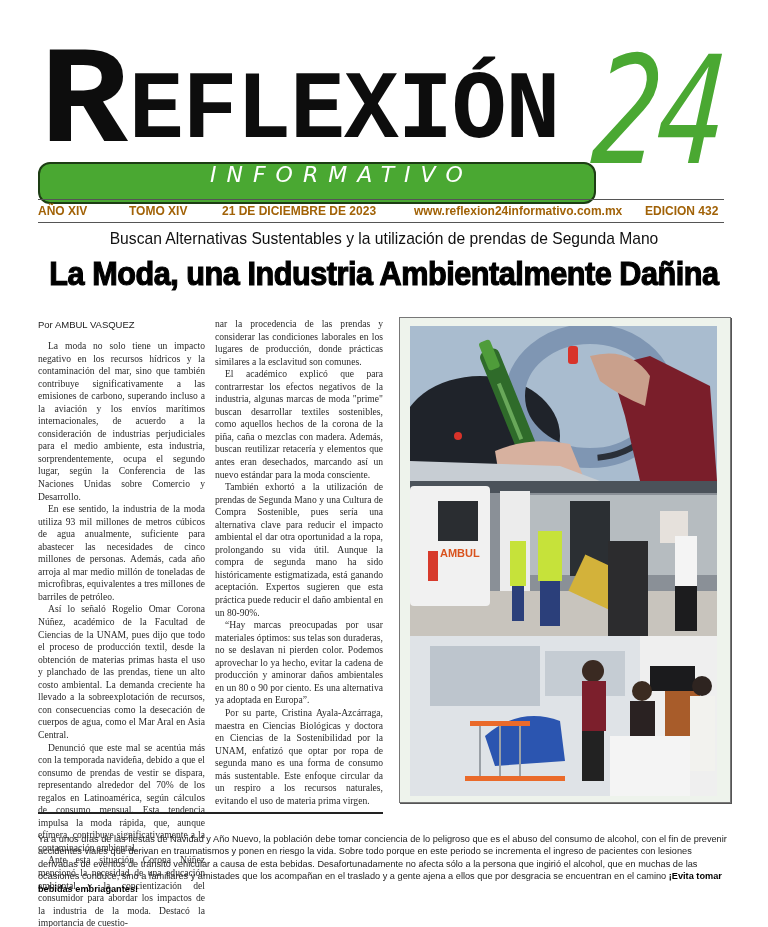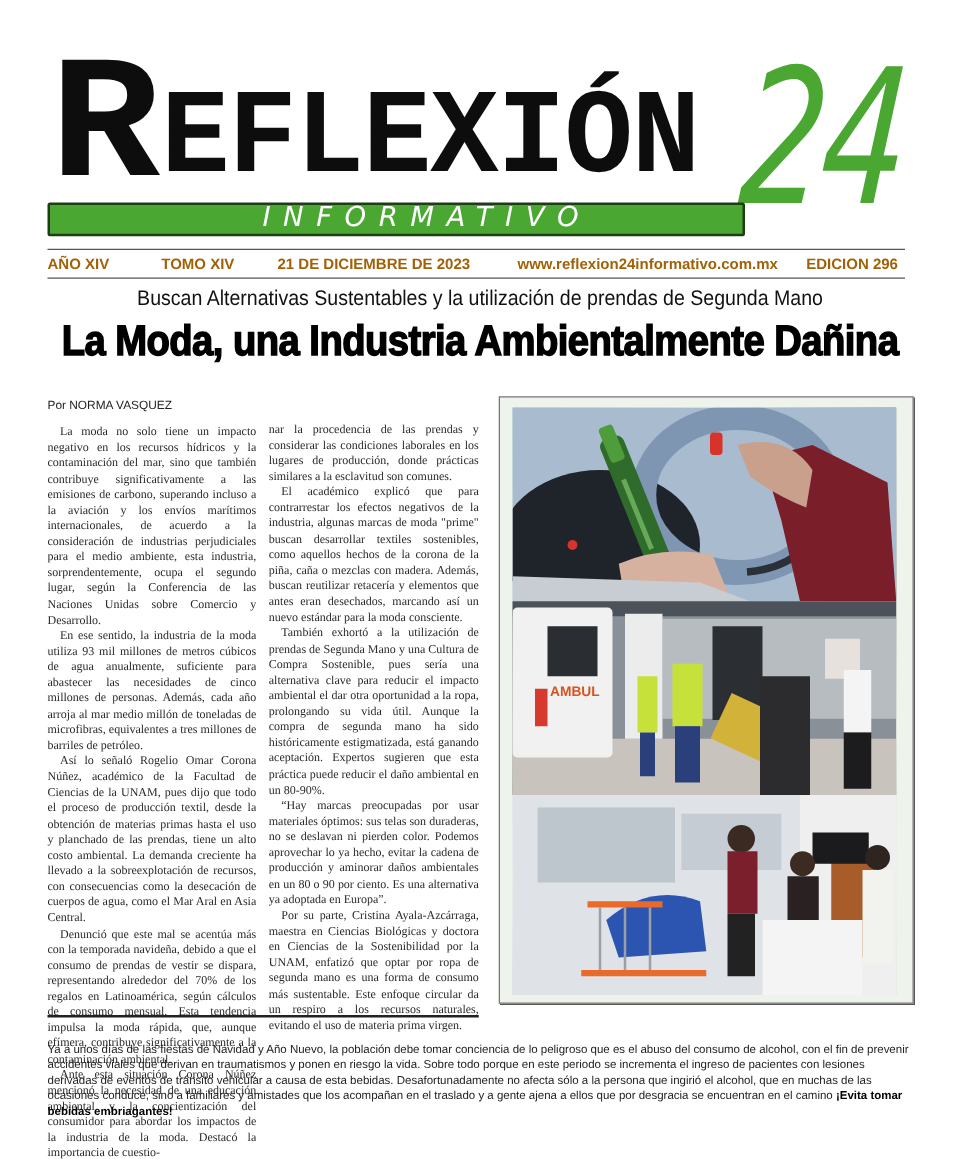--- a/index.html
+++ b/index.html
@@ -4,38 +4,38 @@
 <style>
   html, body { margin:0; padding:0; background:#ffffff; }
   body { width:768px; height:927px; position:relative; overflow:hidden; font-family:"Liberation Serif", serif; color:#222; }
 
   
   .masthead { position:absolute; left:0; top:0; width:768px; height:200px; }
   .logo-word { position:absolute; left:40px; top:48px; height:112px; font-family:Liberation Mono, monospace; font-weight:bold; color:#0d0d0d; white-space:nowrap; letter-spacing:-1px; }
   .logo-word .big-r { font-size:140px; line-height:112px; display:inline-block; transform:scaleX(1.05); transform-origin:left; vertical-align:bottom; }
   .logo-word .rest { font-size:96px; line-height:96px; display:inline-block; vertical-align:bottom; margin-left:6px; transform:scaleX(0.95); transform-origin:left; }
   .logo-24 { position:absolute; left:600px; top:26px; font-family:"DejaVu Sans", sans-serif; font-size:150px; line-height:170px; color:#4aa832; font-style:italic; letter-spacing:-6px; transform:scaleX(0.72) skewX(-6deg); transform-origin:left top; font-weight:normal; }
-  .green-bar { position:absolute; left:38px; top:162px; width:558px; height:27px; background:#4aa832; border:2px solid #1d3d14; border-radius:2px; box-sizing:border-box; }
+  .green-bar { position:absolute; left:38px; top:162px; width:558px; height:42px; background:#4aa832; border:2px solid #1d3d14; border-radius:12px; box-sizing:border-box; }
   .green-bar span { position:absolute; left:170px; top:-2px; font-family:"DejaVu Sans", sans-serif; font-style:italic; font-size:22px; letter-spacing:10px; color:#ffffff; font-weight:normal; }
 
   
   .infobar { position:absolute; left:38px; top:199px; width:686px; height:22px; border-top:1px solid #555; border-bottom:1px solid #555; display:flex; align-items:center; font-family:"Liberation Sans", sans-serif; font-weight:bold; font-size:12px; color:#a16207; }
   .infobar span { position:absolute; top:4px; }
 
   
   .kicker { position:absolute; left:0; width:768px; top:229px; text-align:center; font-family:"Liberation Sans", sans-serif; font-size:17px; color:#111; transform:scaleX(0.92); }
   .headline { position:absolute; left:0; width:768px; top:254px; text-align:center; font-family:"Liberation Sans", sans-serif; font-weight:bold; font-size:34px; color:#000; letter-spacing:-0.5px; transform:scaleX(0.9); -webkit-text-stroke:1.2px #000; }
 
   
   .byline { position:absolute; left:38px; top:319px; font-family:"Liberation Sans", sans-serif; font-size:9.5px; color:#222; }
   .col { position:absolute; font-size:9.6px; line-height:12.55px; text-align:justify; color:#2a2a2a; }
   .col p { margin:0; text-indent:10px; }
   .col p.noindent { text-indent:0; }
   .col1 { left:38px; top:340px; width:167px; }
-  .col2 { left:215px; top:318px; width:168px;margin-top:20px; }
+  .col2 { left:215px; top:318px; width:168px; }
   .rule { position:absolute; left:38px; top:812px; width:345px; height:2px; background:#222; }
 
   
   .photo-frame { position:absolute; left:399px; top:317px; width:332px; height:486px; background:#eef3ec; border:1px solid #777; box-shadow:1px 1px 0 #555; box-sizing:border-box; }
   .photo { position:absolute; left:10px; width:307px; overflow:hidden; }
   .photo1 { top:8px; height:155px; background:linear-gradient(135deg,#9bb3cc 0%,#c8d6e6 35%,#7f93a8 60%,#3c4350 100%); }
   .photo2 { top:163px; height:155px; background:linear-gradient(180deg,#5e6670 0%,#9aa0a6 40%,#b9b7b0 70%,#8e8a84 100%); }
   .photo3 { top:318px; height:160px; background:linear-gradient(180deg,#d8dde3 0%,#e8eaec 40%,#cfd3d6 100%); }
 
   
@@ -53,27 +53,27 @@
   <div class="green-bar">
     <span>INFORMATIVO</span>
   </div>
 </div>
 
 <div class="infobar">
   <span style="left:0px">AÑO XIV</span>
   <span style="left:91px">TOMO XIV</span>
   <span style="left:184px">21 DE DICIEMBRE DE 2023</span>
   <span style="left:376px">www.reflexion24informativo.com.mx</span>
-  <span style="left:607px">EDICION 296</span>
+  <span style="left:607px">EDICION 432</span>
 </div>
 
 <div class="kicker">Buscan Alternativas Sustentables y la utilización de prendas de Segunda Mano</div>
 <div class="headline">La Moda, una Industria Ambientalmente Dañina</div>
 
-<div class="byline">Por NORMA VASQUEZ</div>
+<div class="byline">Por AMBUL VASQUEZ</div>
 
 <div class="col col1">
   <p>La moda no solo tiene un impacto negativo en los recursos hídricos y la contaminación del mar, sino que también contribuye significativamente a las emisiones de carbono, superando incluso a la aviación y los envíos marítimos internacionales, de acuerdo a la consideración de industrias perjudiciales para el medio ambiente, esta industria, sorprendentemente, ocupa el segundo lugar, según la Conferencia de las Naciones Unidas sobre Comercio y Desarrollo.</p>
   <p>En ese sentido, la industria de la moda utiliza 93 mil millones de metros cúbicos de agua anualmente, suficiente para abastecer las necesidades de cinco millones de personas. Además, cada año arroja al mar medio millón de toneladas de microfibras, equivalentes a tres millones de barriles de petróleo.</p>
   <p>Así lo señaló Rogelio Omar Corona Núñez, académico de la Facultad de Ciencias de la UNAM, pues dijo que todo el proceso de producción textil, desde la obtención de materias primas hasta el uso y planchado de las prendas, tiene un alto costo ambiental. La demanda creciente ha llevado a la sobreexplotación de recursos, con consecuencias como la desecación de cuerpos de agua, como el Mar Aral en Asia Central.</p>
   <p>Denunció que este mal se acentúa más con la temporada navideña, debido a que el consumo de prendas de vestir se dispara, representando alrededor del 70% de los regalos en Latinoamérica, según cálculos de consumo mensual. Esta tendencia impulsa la moda rápida, que, aunque efímera, contribuye significativamente a la contaminación ambiental.</p>
   <p>Ante esta situación Corona Núñez mencionó la necesidad de una educación ambiental y la concientización del consumidor para abordar los impactos de la industria de la moda. Destacó la importancia de cuestio-</p>
 </div>
 
 <div class="col col2">

